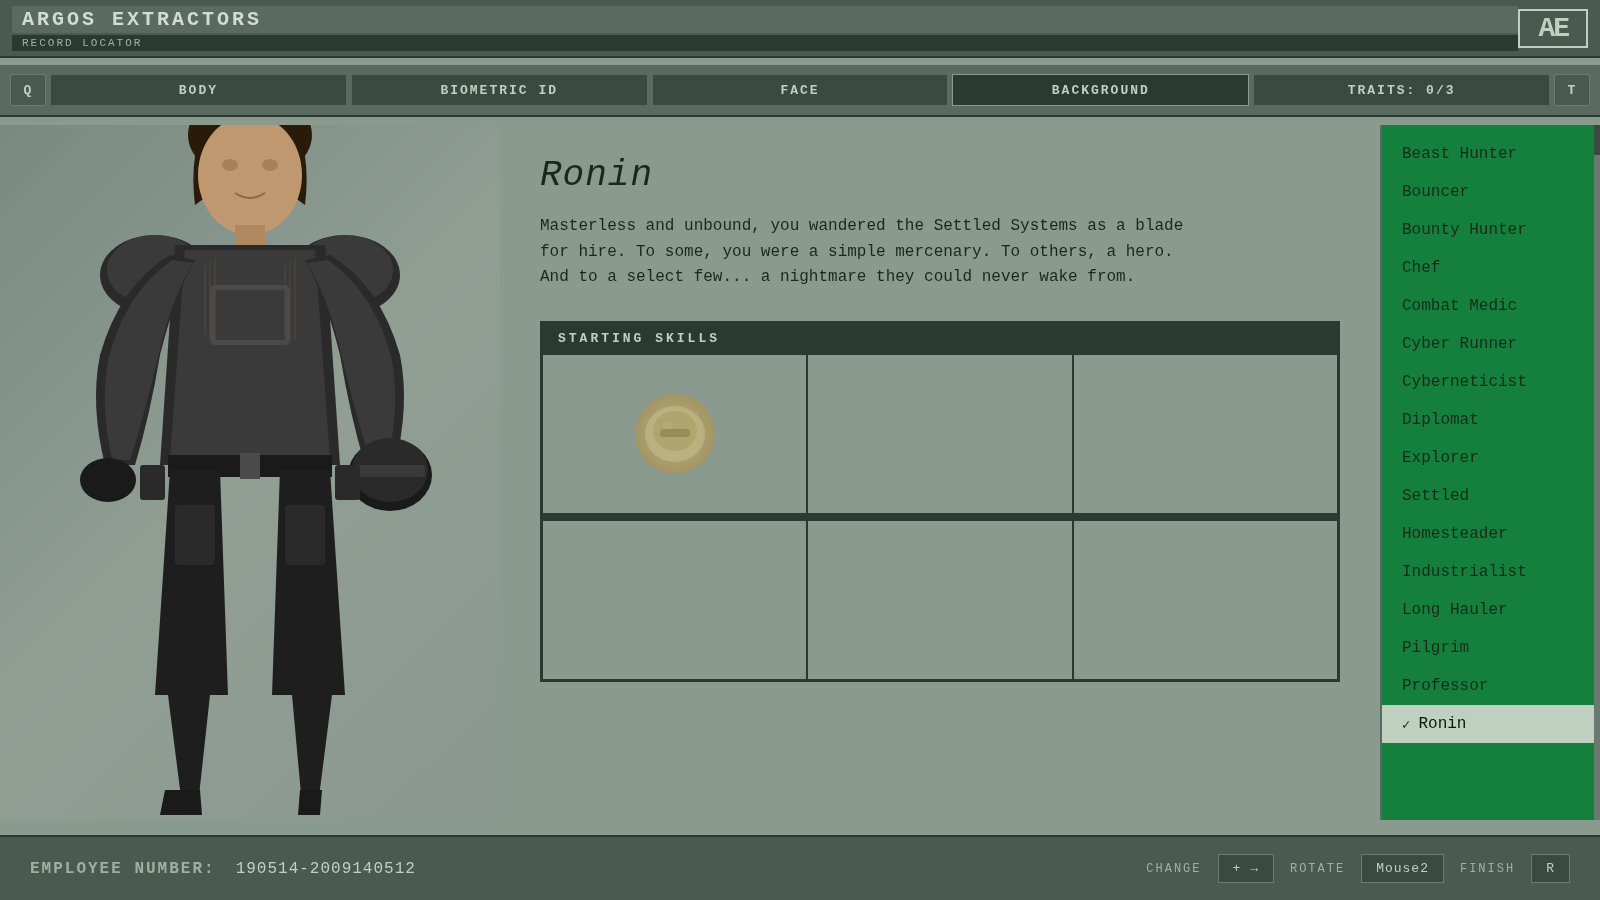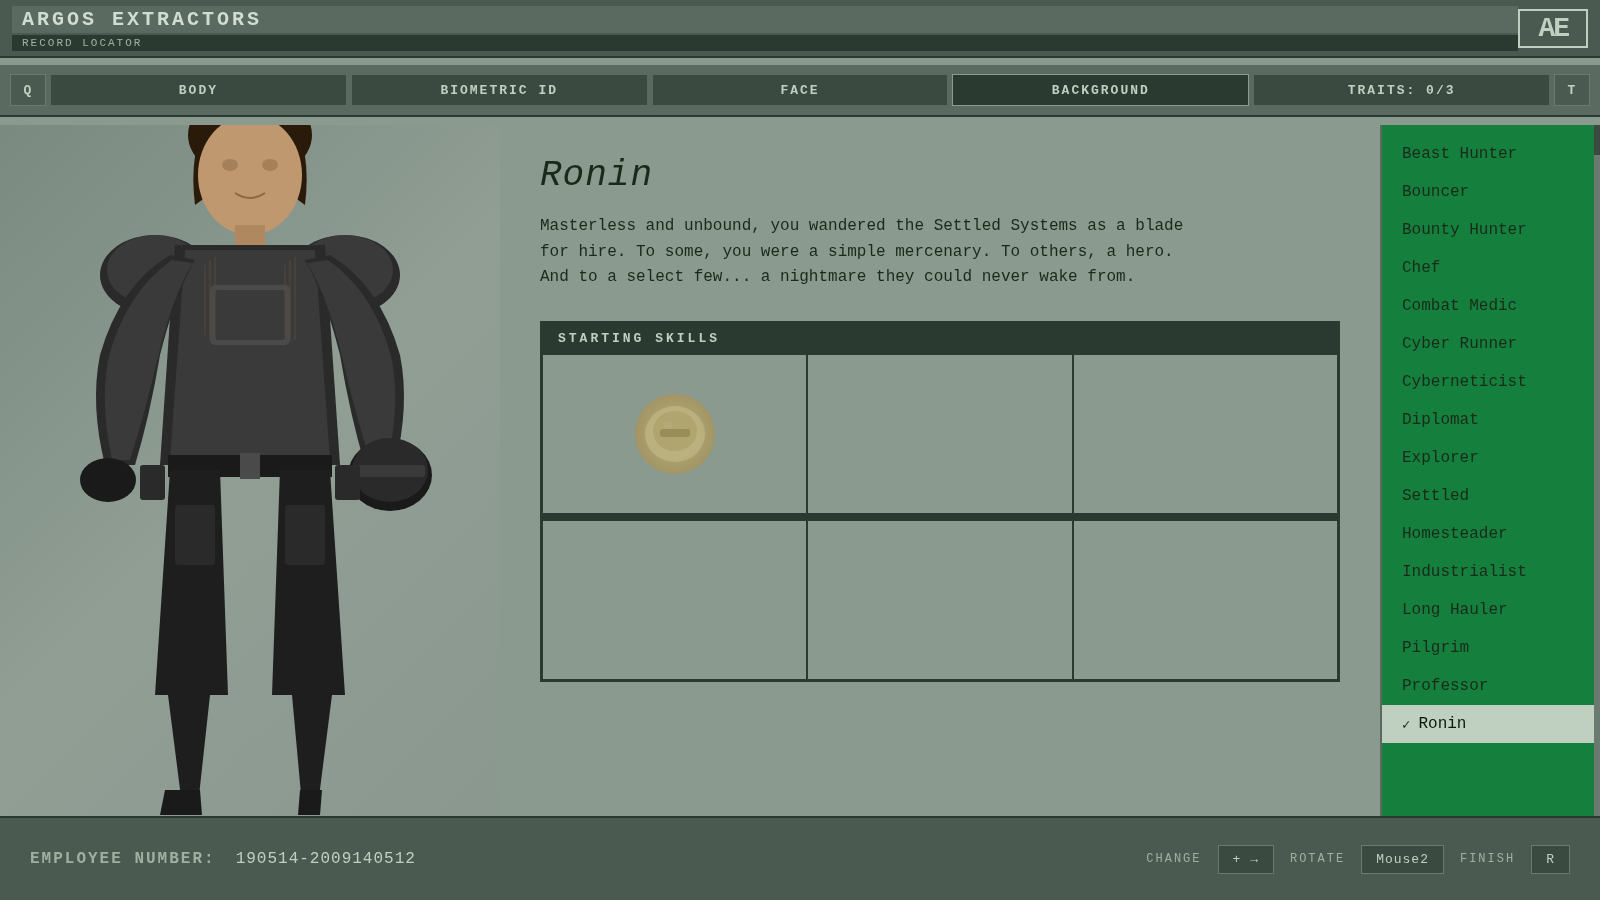--- a/index.html
+++ b/index.html
@@ -267,21 +267,21 @@
       font-size: 14px;
       color: #1a2a1a;
     }
 
     
     .bottom-bar {
       position: absolute;
       bottom: 0;
       left: 0;
       right: 0;
-      height: 84px;
+      height: 65px;
       background: #4a5a50;
       display: flex;
       align-items: center;
       padding: 0 30px;
       border-top: 2px solid #2a3a30;
     }
 
     .employee-label {
       font-size: 16px;
       letter-spacing: 2px;

